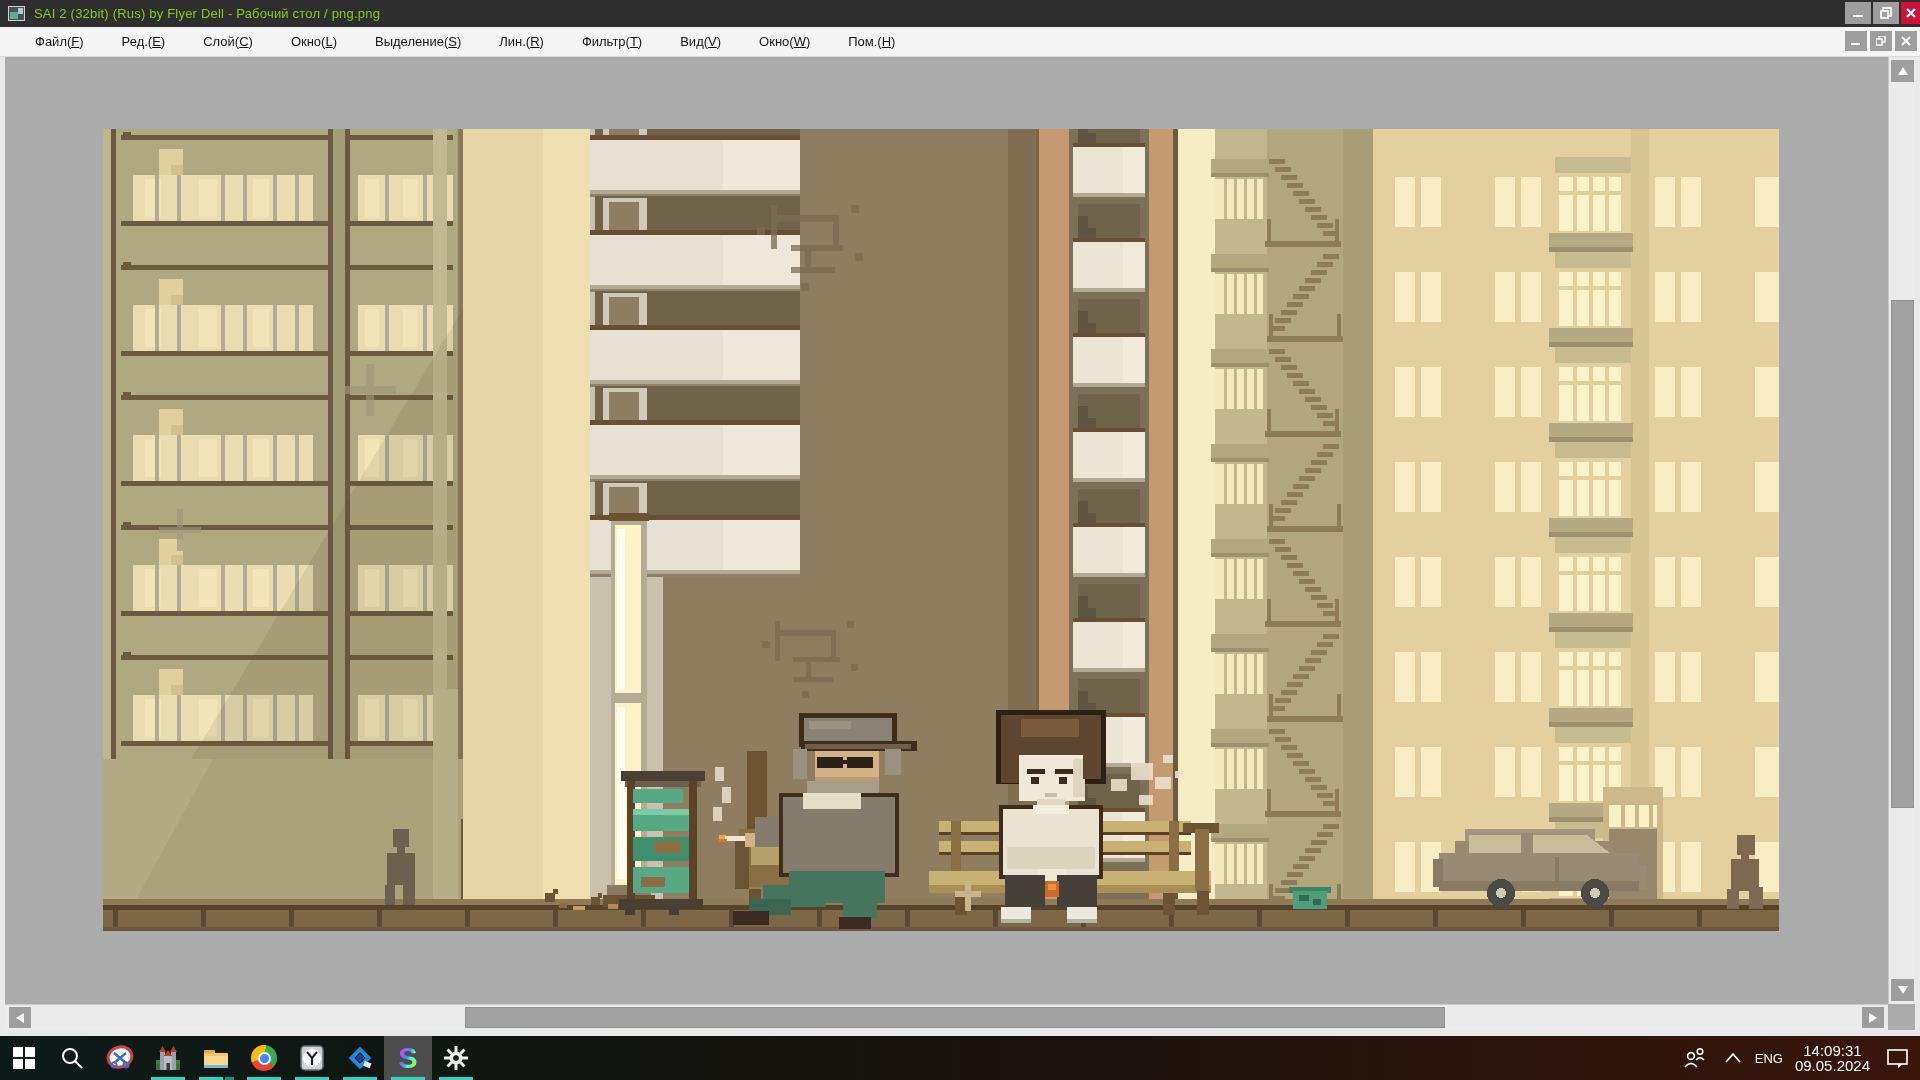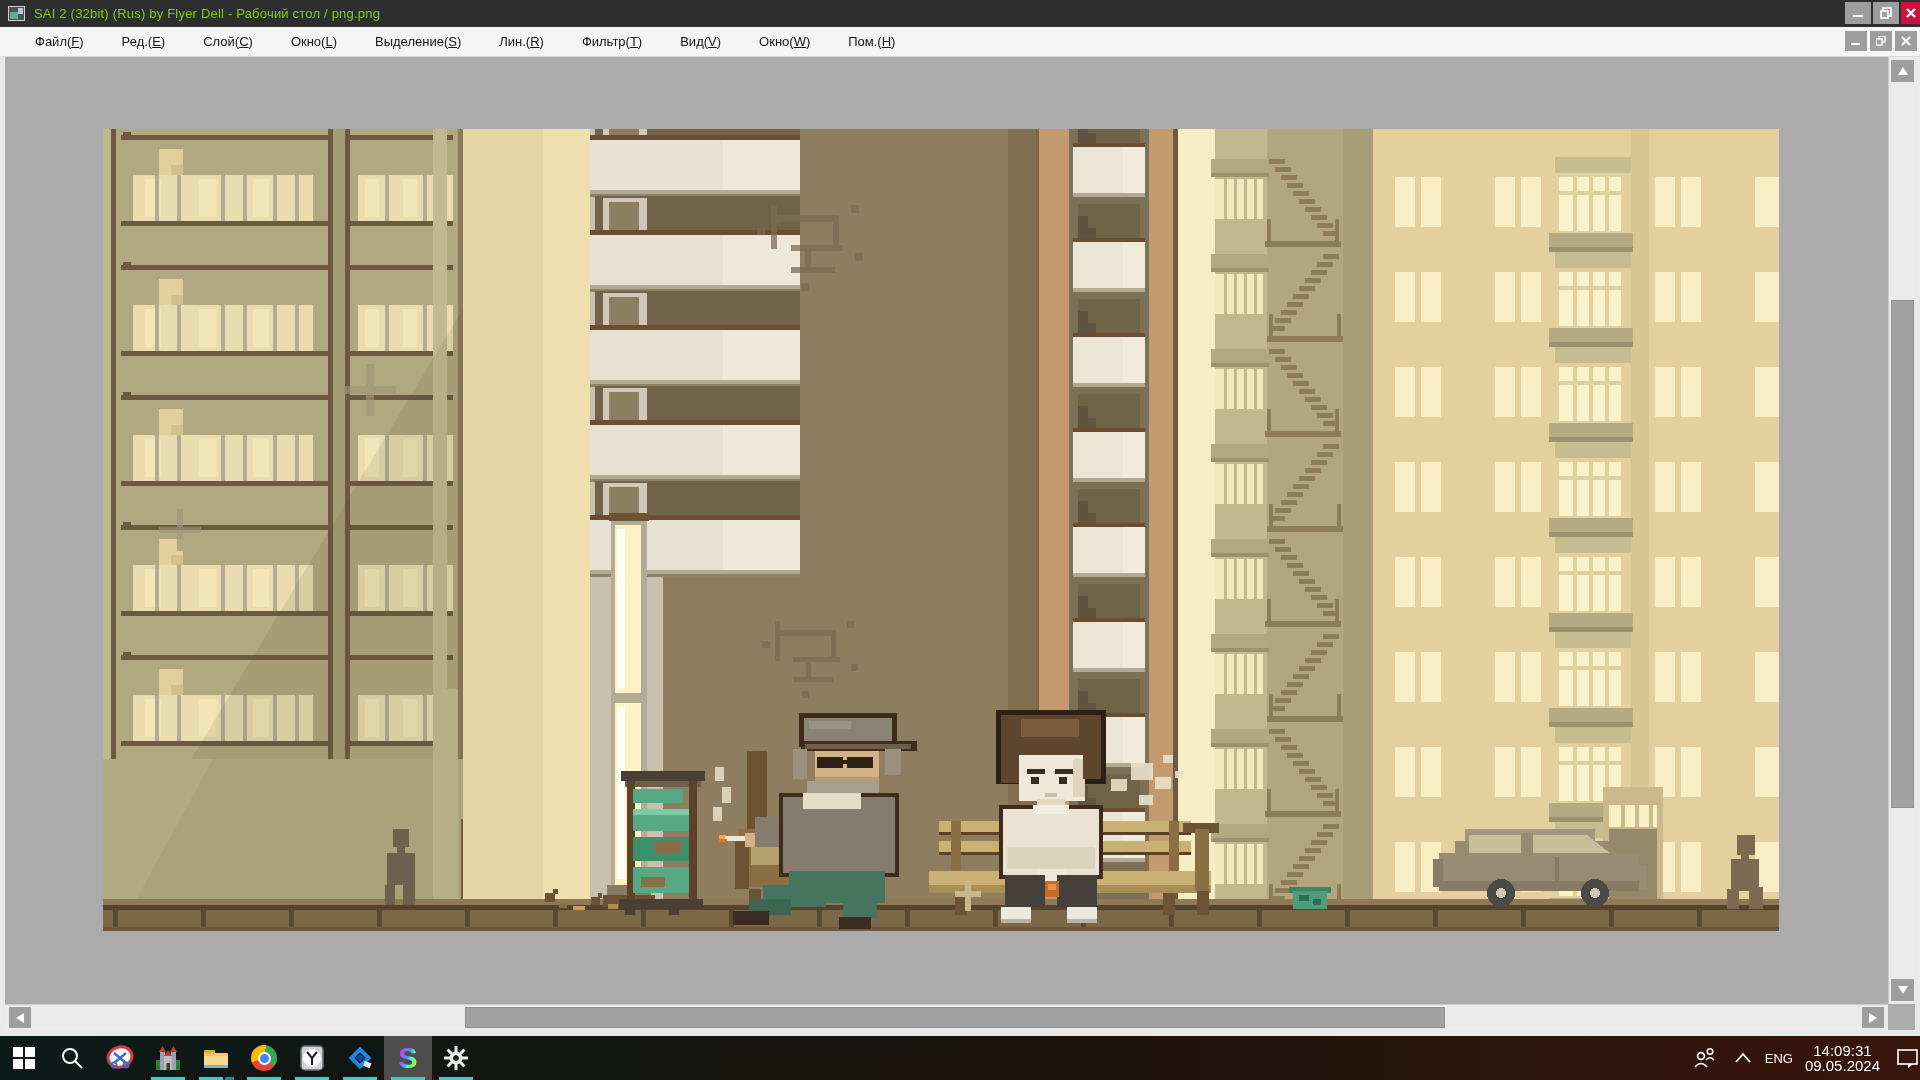--- a/index.html
+++ b/index.html
@@ -43,21 +43,21 @@
 
   
   .taskbar{position:absolute;left:0;top:1036px;width:1920px;height:44px;
     background:linear-gradient(90deg,#0d1b18 0%,#121511 30%,#1c130d 55%,#2a140c 78%,#39150a 100%);
     display:flex;align-items:stretch;}
   .tb-cell{width:48px;display:flex;align-items:center;justify-content:center;position:relative;flex:none;}
   .tb-cell.active{background:#4d4d4d;}
   .underline{position:absolute;bottom:0;left:7px;width:34px;height:3px;background:#35d0c0;}
   .underline.split{width:24px;}
   .underline.split2{position:absolute;bottom:0;left:33px;width:9px;height:3px;background:#1f8f84;}
-  .tray{margin-left:auto;display:flex;align-items:center;color:#fff;}
+  .tray{margin-left:auto;display:flex;align-items:center;color:#fff;padding-right:10px;}
   .tray .lang{font-size:13px;margin:0 12px;}
   .tray .clock{font-size:15px;text-align:center;line-height:15px;margin-right:16px;}
   .chrome-ic{width:26px;height:26px;border-radius:50%;background:conic-gradient(from 130deg,#ea4335 0 120deg,#fbbc05 120deg 240deg,#34a853 240deg 360deg);display:flex;align-items:center;justify-content:center;}
   .chrome-ic .wh{width:13px;height:13px;border-radius:50%;background:#fff;display:flex;align-items:center;justify-content:center;}
   .chrome-ic .bl{width:9px;height:9px;border-radius:50%;background:#4285f4;}
   .sai-s{font-size:29px;font-weight:bold;background:linear-gradient(115deg,#ff4fa0 0%,#b44fff 25%,#4f8cff 45%,#4fffd8 60%,#7bff4f 75%,#ffd84f 90%,#ff7b4f 100%);-webkit-background-clip:text;background-clip:text;color:transparent;line-height:1;}
 </style>
 </head>
 <body>
 

